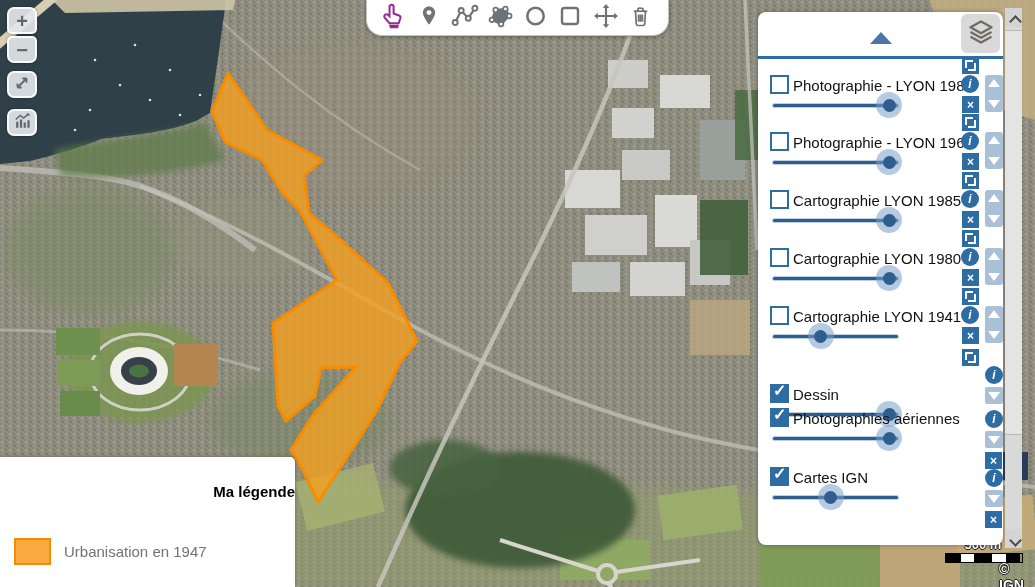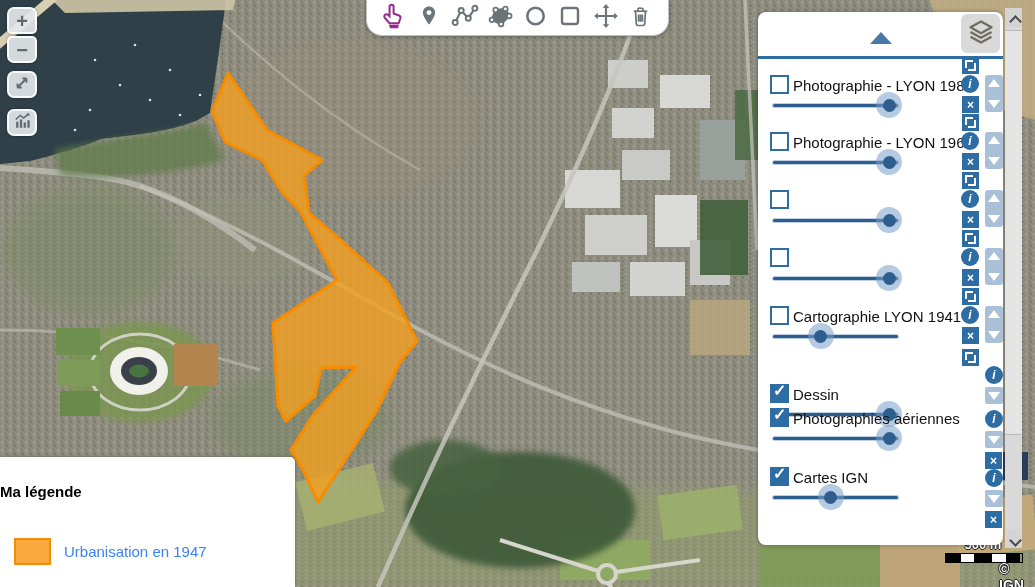--- a/index.html
+++ b/index.html
@@ -24,24 +24,24 @@
     box-shadow:0 0 3px rgba(0,0,0,.35);box-sizing:border-box;cursor:pointer;z-index:40;
     font-size:20px;font-weight:bold;line-height:1;padding:0;}
   .ctl.zin{top:7px;border-radius:7px 7px 5px 5px;}
   .ctl.zout{top:36px;border-radius:5px 5px 7px 7px;}
   .ctl.expand{top:71px;}
   .ctl.chart{top:109px;}
 
   
   .legend{position:absolute;left:0;top:457px;width:295px;height:130px;background:#fff;
     z-index:25;border-radius:0 5px 0 0;box-shadow:1px -1px 3px rgba(0,0,0,.15);}
-  .legend-title{text-align:left;padding-top:26px;font-weight:bold;font-size:15px;color:#000;}
+  .legend-title{text-align:right;padding-top:26px;font-weight:bold;font-size:15px;color:#000;}
   .legend-item{position:absolute;left:14px;top:81px;display:flex;align-items:center;}
   .swatch{width:33px;height:23px;border:2px solid #ee8e00;background:#faa93e;margin-right:13px;}
-  .legend-label{font-size:15px;color:#3b82f6;}
+  .legend-label{font-size:15px;color:#737373;}
 
   
   .scale-label{position:absolute;left:945px;top:537px;width:76px;text-align:center;z-index:5;
     color:#fff;font-size:13px;font-weight:bold;
     text-shadow:-1px 0 #222,1px 0 #222,0 -1px #222,0 1px #222;}
   .scale-bar{position:absolute;left:945px;top:553px;width:76px;height:8px;border:1px solid #000;
     display:flex;z-index:5;}
   .scale-bar span{height:100%;}
   .attribution{position:absolute;left:999px;top:561px;z-index:5;color:#fff;font-size:14px;
     font-weight:bold;text-shadow:-1px 0 #222,1px 0 #222,0 -1px #222,0 1px #222;}
@@ -358,29 +358,31 @@
     <span class="layer-label">Photographie - LYON 1965</span>
     <div class="slider">
         <div class="track"></div>
         <div class="halo" style="left: 93%;">
           <div class="dot"></div>
         </div>
       </div>
   </div>
   <div class="layer-row" style="top:180px">
     <span class="cb"></span>
+    <span class="layer-label">Cartographie LYON 1985</span>
     <div class="slider">
         <div class="track"></div>
         <div class="halo" style="left: 93%;">
           <div class="dot"></div>
         </div>
       </div>
   </div>
   <div class="layer-row" style="top:238px">
     <span class="cb"></span>
+    <span class="layer-label">Cartographie LYON 1980</span>
     <div class="slider">
         <div class="track"></div>
         <div class="halo" style="left: 93%;">
           <div class="dot"></div>
         </div>
       </div>
   </div>
   <div class="layer-row" style="top:296px">
     <span class="cb"></span>
     <span class="layer-label">Cartographie LYON 1941</span>

